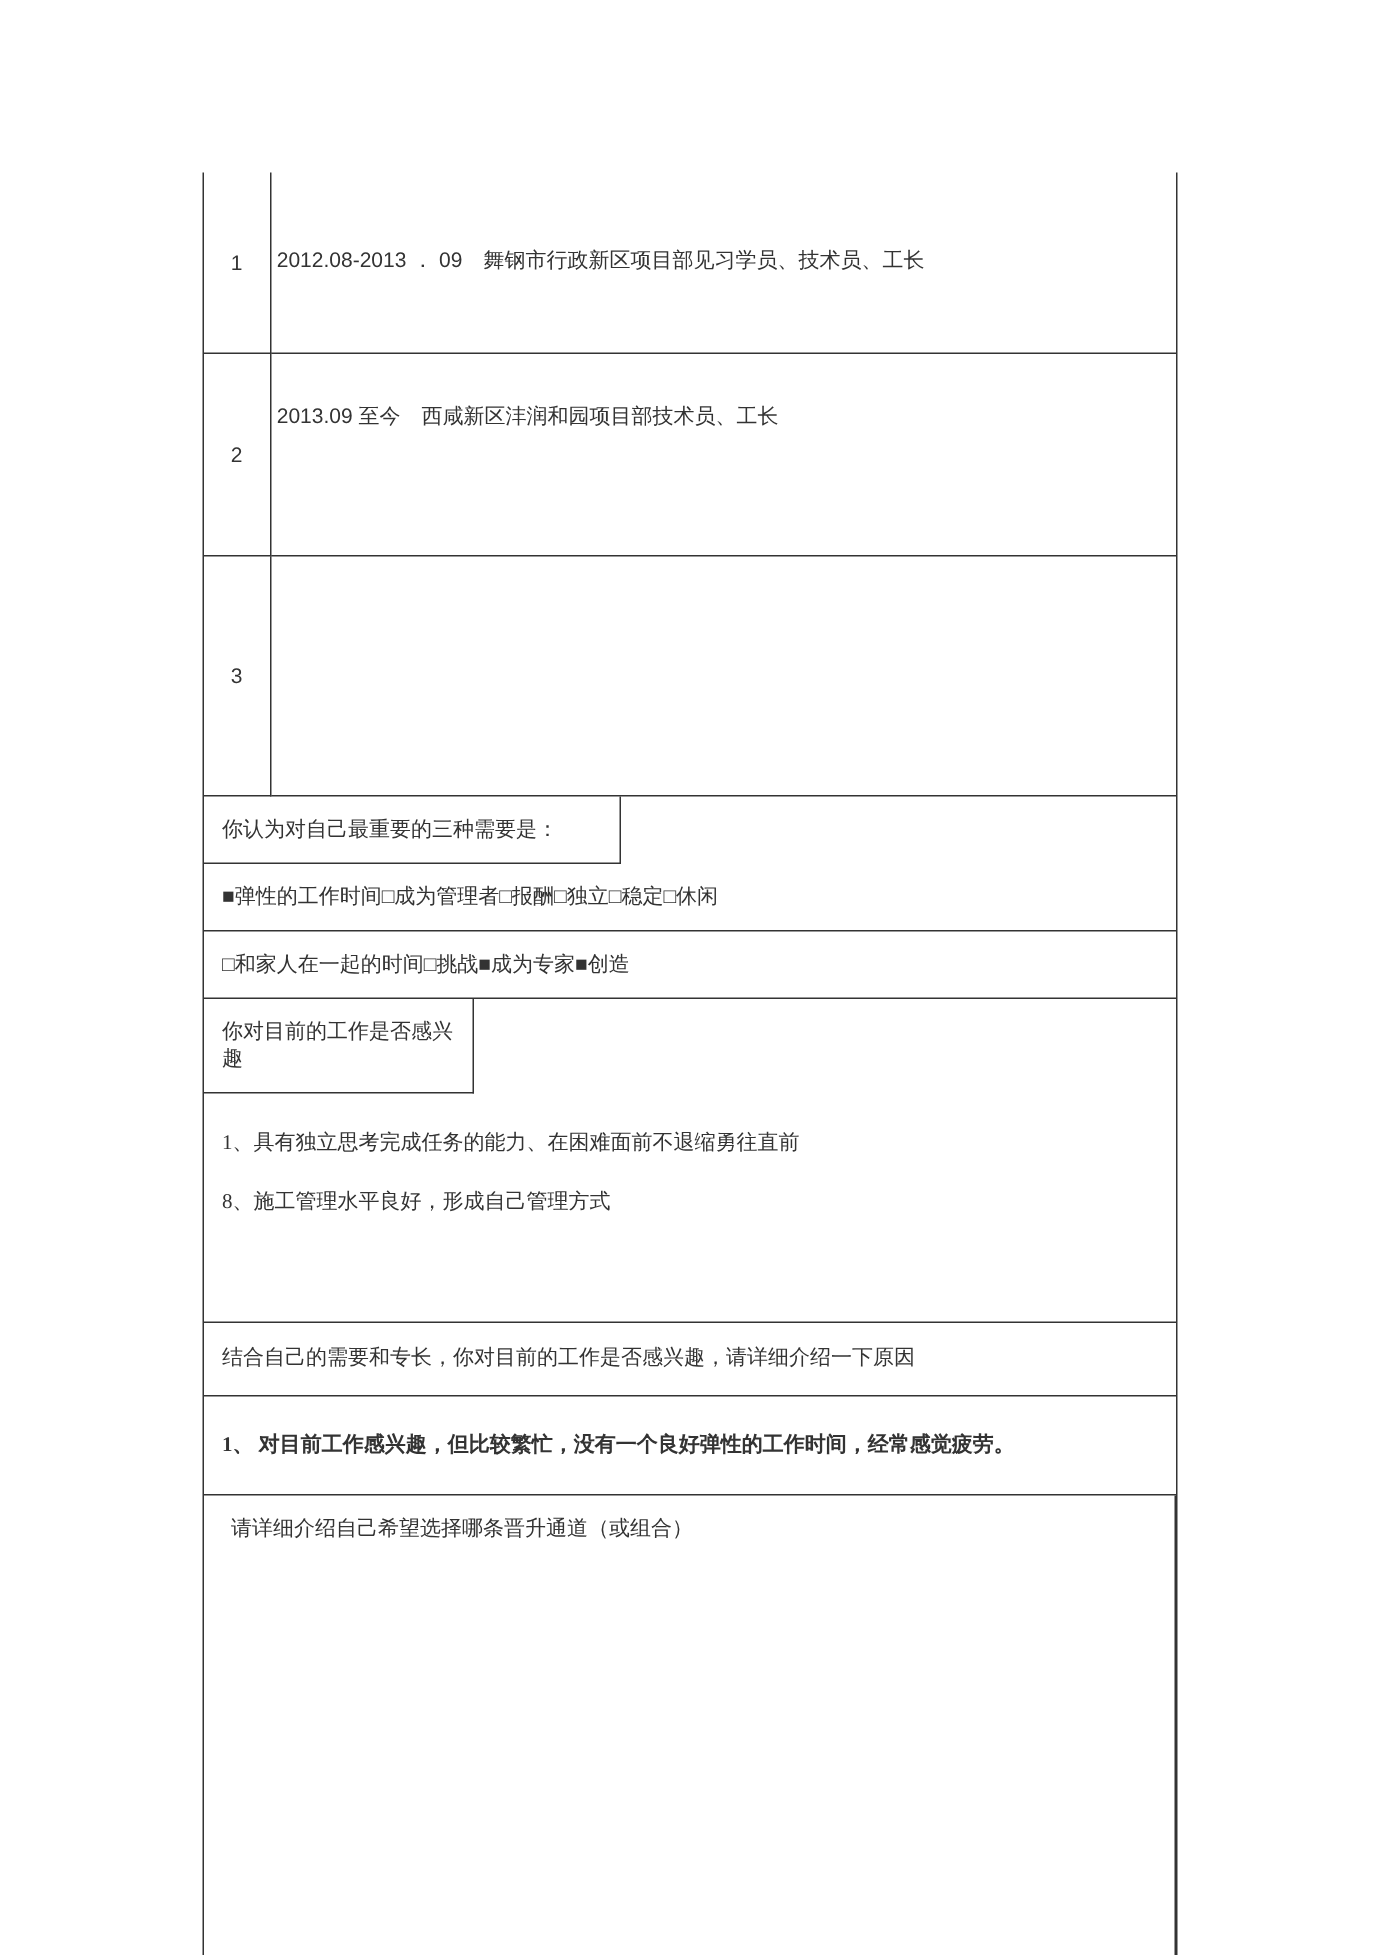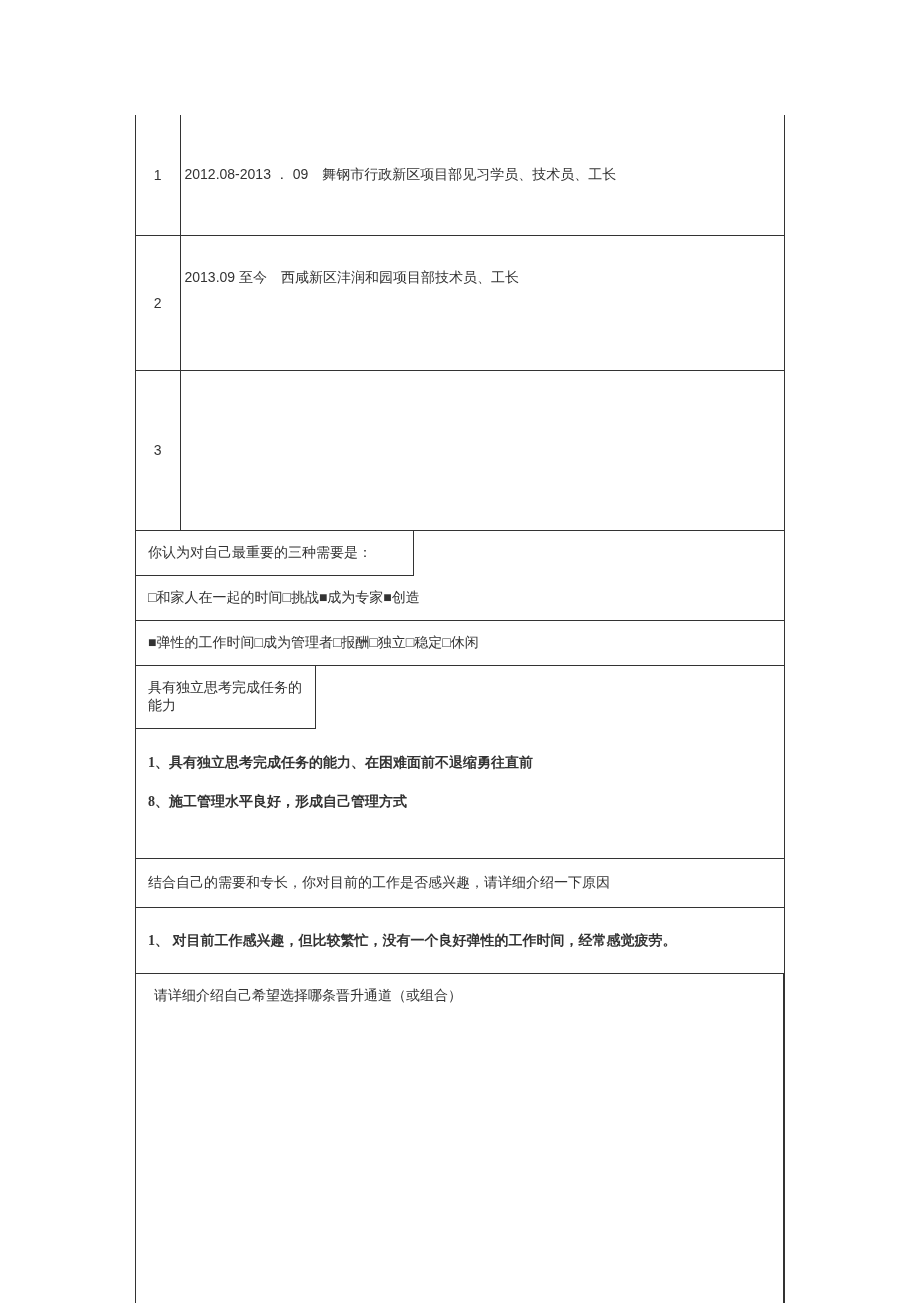--- a/index.html
+++ b/index.html
@@ -45,23 +45,22 @@
     .row3 { height: 160px; }
     .row3 .num-col { vertical-align: middle; }
     
     .section-header {
       border-bottom: 1px solid #333;
       padding: 13px 12px;
       line-height: 1.6;
     }
     .section-body-tight {
       border-bottom: 1px solid #333;
-      padding: 14px 12px 37px 12px;
+      padding: 14px 12px 60px 12px;
       line-height: 2.8;
-      font-weight: bold;
     }
     .section-body-interest {
       border-bottom: 1px solid #333;
       padding: 13px 12px 13px 12px;
       line-height: 2.8;
       font-weight: bold;
     }
     .flex-row {
       display: flex;
     }
@@ -133,25 +132,25 @@
       </td>
     </tr>
   </tbody>
     </table>
 
   <div class="flex-row">
     <div class="needs-header-left">你认为对自己最重要的三种需要是：</div>
     <div class="needs-header-right"></div>
   </div>
 
+  <div class="plain-line">■弹性的工作时间□成为管理者□报酬□独立□稳定□休闲</div>
   <div class="plain-line">□和家人在一起的时间□挑战■成为专家■创造</div>
-  <div class="plain-line">■弹性的工作时间□成为管理者□报酬□独立□稳定□休闲</div>
 
   <div class="specialty-header-wrap">
-    <div class="specialty-header-box">具有独立思考完成任务的能力</div>
+    <div class="specialty-header-box">你对目前的工作是否感兴趣</div>
     <div class="specialty-header-rest"></div>
   </div>
 
   <div class="section-body-tight">
     <div>1、具有独立思考完成任务的能力、在困难面前不退缩勇往直前</div>
     <div>8、施工管理水平良好，形成自己管理方式</div>
   </div>
 
   <div class="section-header">结合自己的需要和专长，你对目前的工作是否感兴趣，请详细介绍一下原因</div>
 

